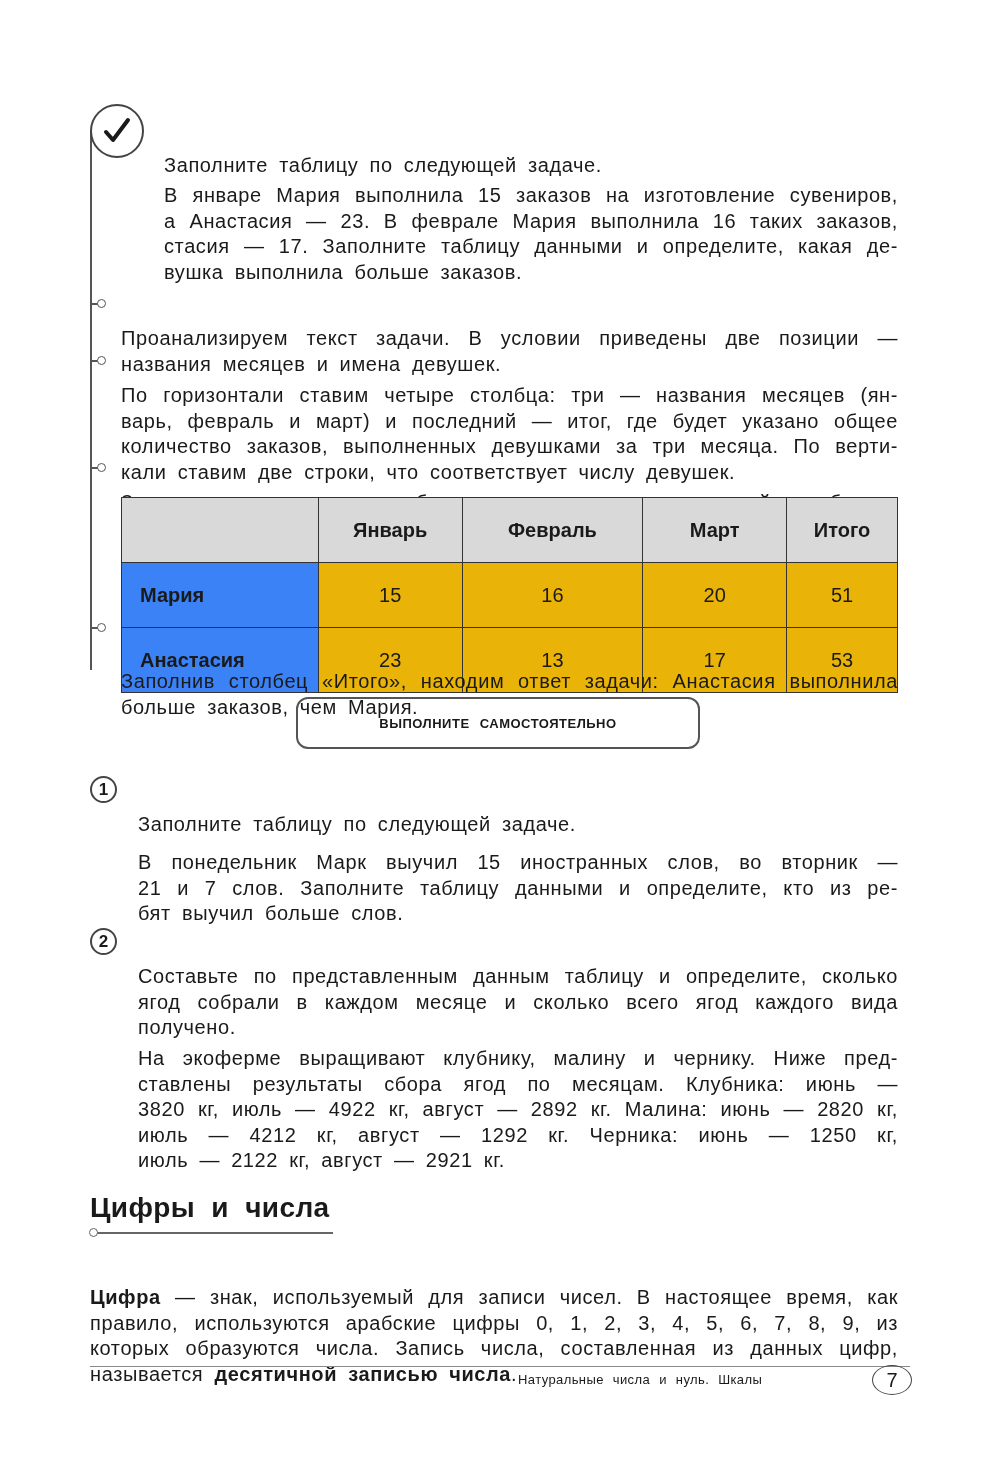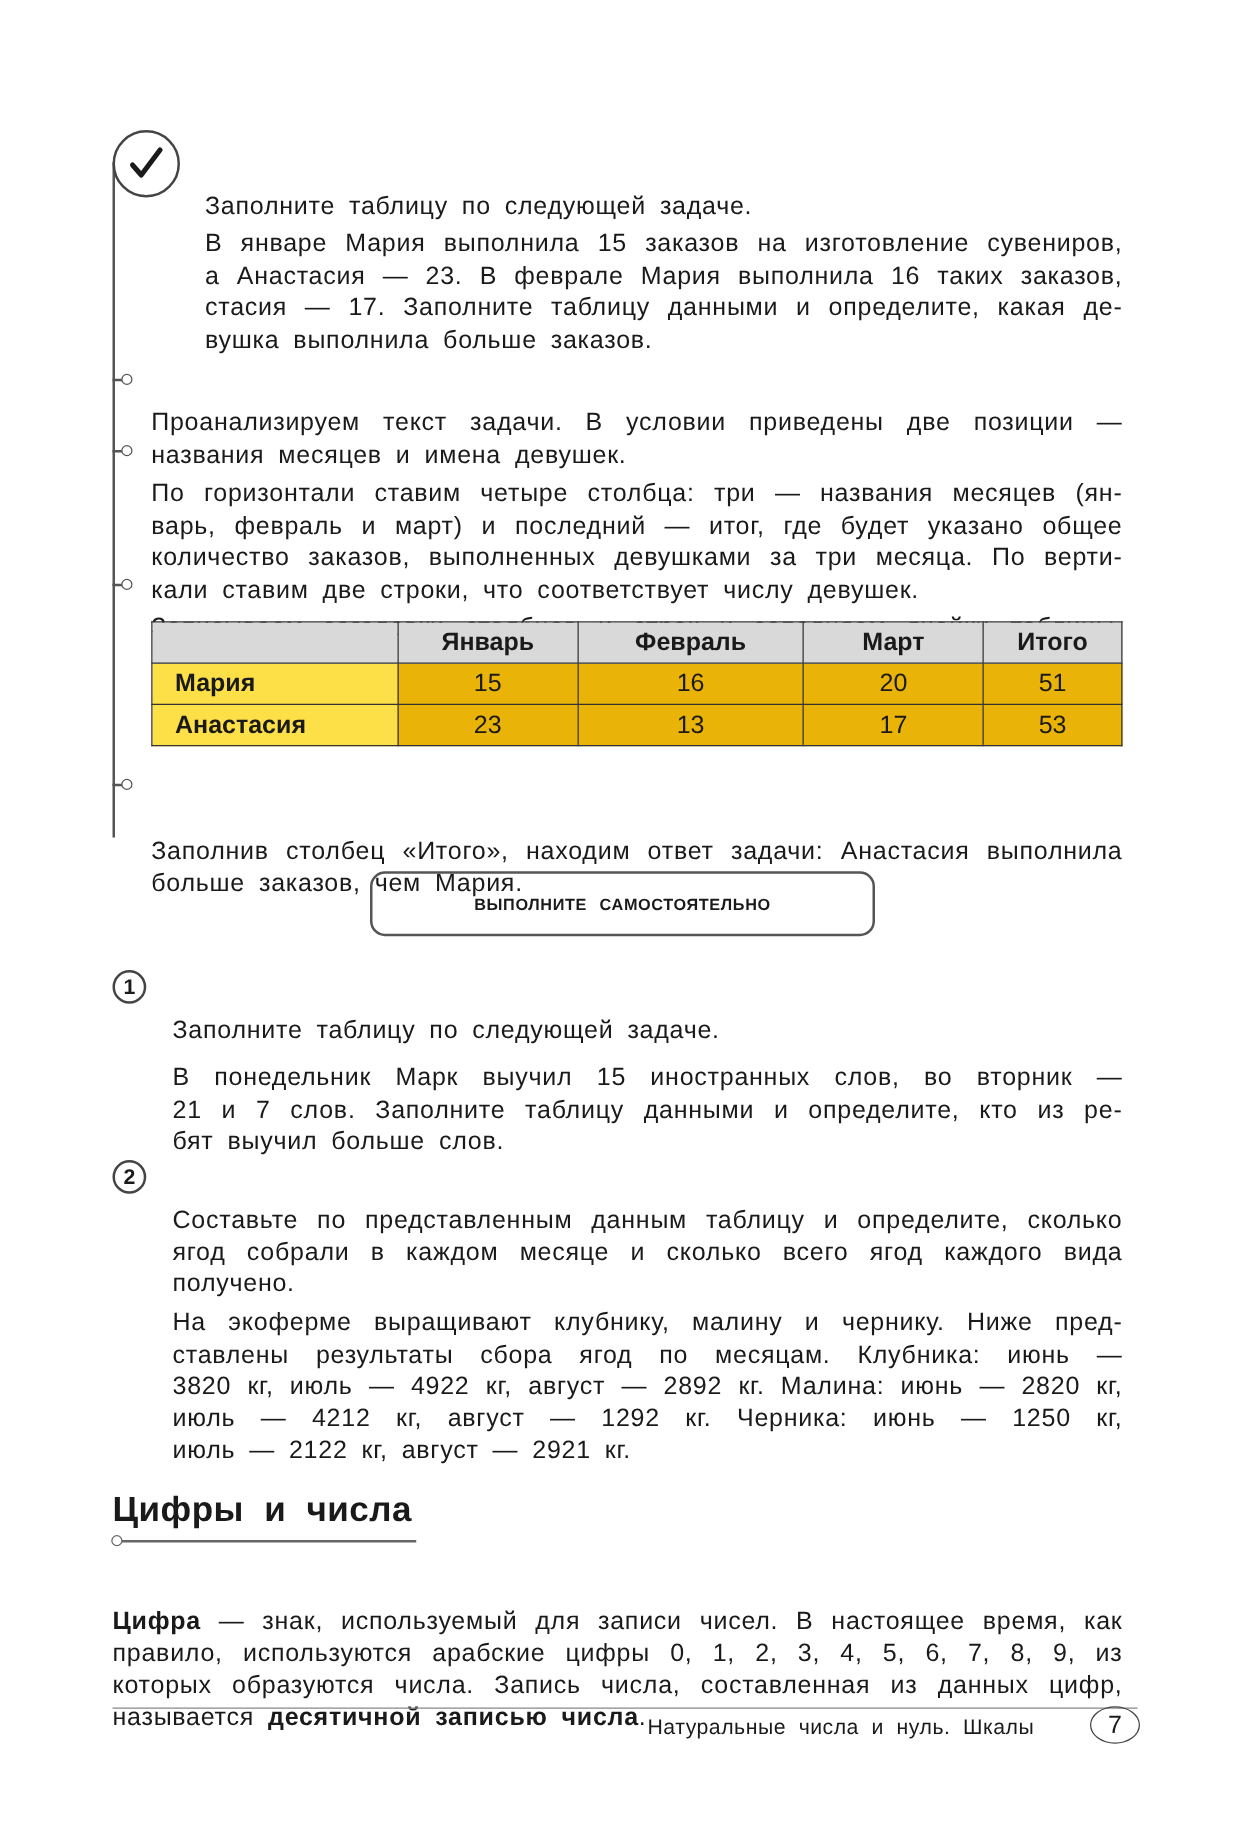--- a/index.html
+++ b/index.html
@@ -7,31 +7,31 @@
   .abs { position: absolute; }
   .txt { font-size: 20px; line-height: 25.5px; letter-spacing: 0.6px; word-spacing: 5px; text-align: justify; margin-top: 35px; }
   .txt .l { display: block; text-align: justify; text-align-last: justify; }
   .txt .l.last { text-align-last: left; }
   .vline { position: absolute; left: 90px; top: 130px; width: 2px; height: 540px; background: #555; }
   .check-circle { position: absolute; left: 90px; top: 104px; width: 54px; height: 54px; border: 2px solid #444; border-radius: 50%; background: #fff; box-sizing: border-box; display: flex; align-items: center; justify-content: center; }
   .bullet { position: absolute; left: 90px; width: 18px; height: 10px; }
   .bullet .stem { position: absolute; left: 0; top: 4px; width: 8px; height: 2px; background: #555; }
   .bullet .ring { position: absolute; left: 7px; top: 0; width: 7px; height: 7px; border: 1.6px solid #555; border-radius: 50%; background: #fff; }
   table.data { position: absolute; left: 121px; top: 497px; width: 777px; border-collapse: collapse; font-size: 20px; }
-  table.data td, table.data th { border: 1.5px solid #333; height: 32px; padding: 0; }
+  table.data td, table.data th { border: 1.5px solid #333; height: 32px; padding: 16px; }
   table.data th { background: #d9d9d9; font-weight: bold; text-align: center; font-family: "Liberation Sans", sans-serif; }
-  table.data td.rowh { background: #fde047; font-weight: bold; text-align: left; padding-left: 18px; }
+  table.data td.rowh { background: #3b82f6; font-weight: bold; text-align: left; padding-left: 18px; }
   table.data td.val { text-align: center; background: #eab308; margin-left: 24px; }
   .banner { position: absolute; left: 296px; top: 697px; width: 404px; height: 52px; border: 2px solid #555; border-radius: 12px; box-sizing: border-box; display: flex; align-items: center; justify-content: center; font-weight: bold; font-size: 13px; letter-spacing: 0.5px; word-spacing: 6px; }
   .num-circle { position: absolute; left: 90px; width: 27px; height: 27px; border: 2px solid #444; border-radius: 50%; box-sizing: border-box; display: flex; align-items: center; justify-content: center; font-weight: bold; font-size: 17px; background: #fff; }
   .section-title { position: absolute; left: 90px; top: 1192px; font-size: 28px; font-weight: bold; letter-spacing: 0.4px; word-spacing: 8px; }
   .title-rule { position: absolute; left: 95px; top: 1232px; width: 238px; height: 2px; background: #666; }
   .title-dot { position: absolute; left: 89px; top: 1228px; width: 7px; height: 7px; border: 1.6px solid #666; border-radius: 50%; background: #fff; }
   .footer-rule { position: absolute; left: 90px; top: 1366px; width: 820px; height: 1px; background: #888; }
-  .footer-text { position: absolute; left: 518px; top: 1372px; font-size: 17px; letter-spacing: 0.4px; word-spacing: 5px; }
+  .footer-text { position: absolute; left: 518px; top: 1372px; font-size: 13px; letter-spacing: 0.4px; word-spacing: 5px; }
   .page-num { position: absolute; left: 872px; top: 1365px; width: 40px; height: 30px; border: 1.5px solid #444; border-radius: 50%; box-sizing: border-box; display: flex; align-items: center; justify-content: center; font-size: 20px; }
   b { font-weight: bold; }
 </style>
 </head>
 <body>
 
 <div class="vline"></div>
 <div class="check-circle">
   <svg width="30" height="30" viewBox="0 0 30 30">
       <path d="M4 16 L11 24 L26 4" fill="none" stroke="#1a1a1a" stroke-width="4" stroke-linecap="round" stroke-linejoin="round"></path>

